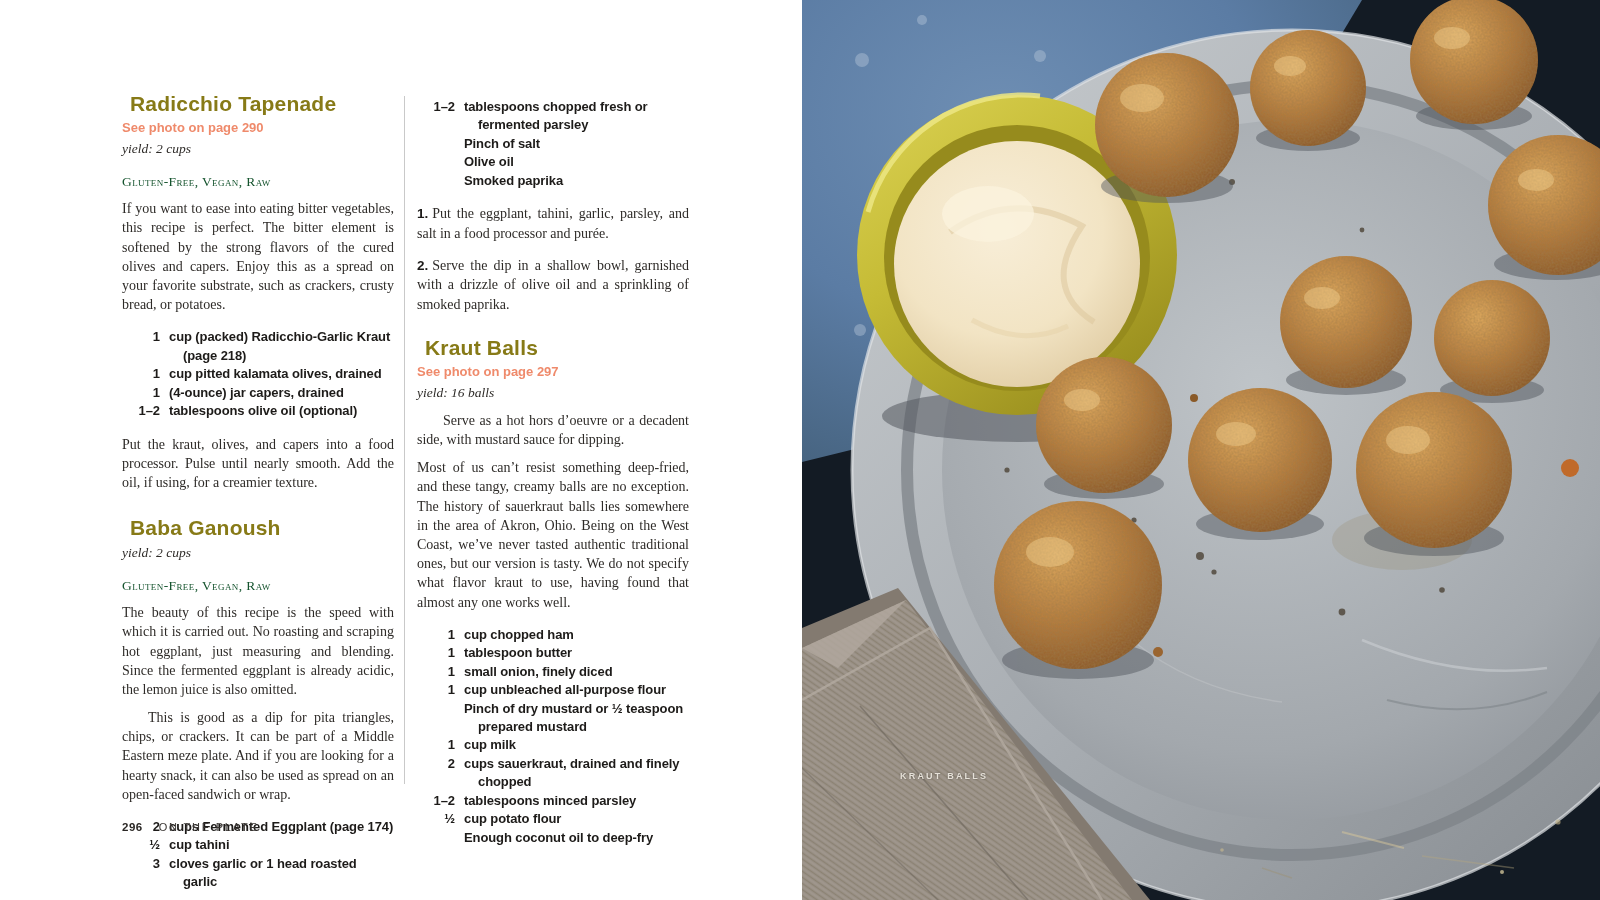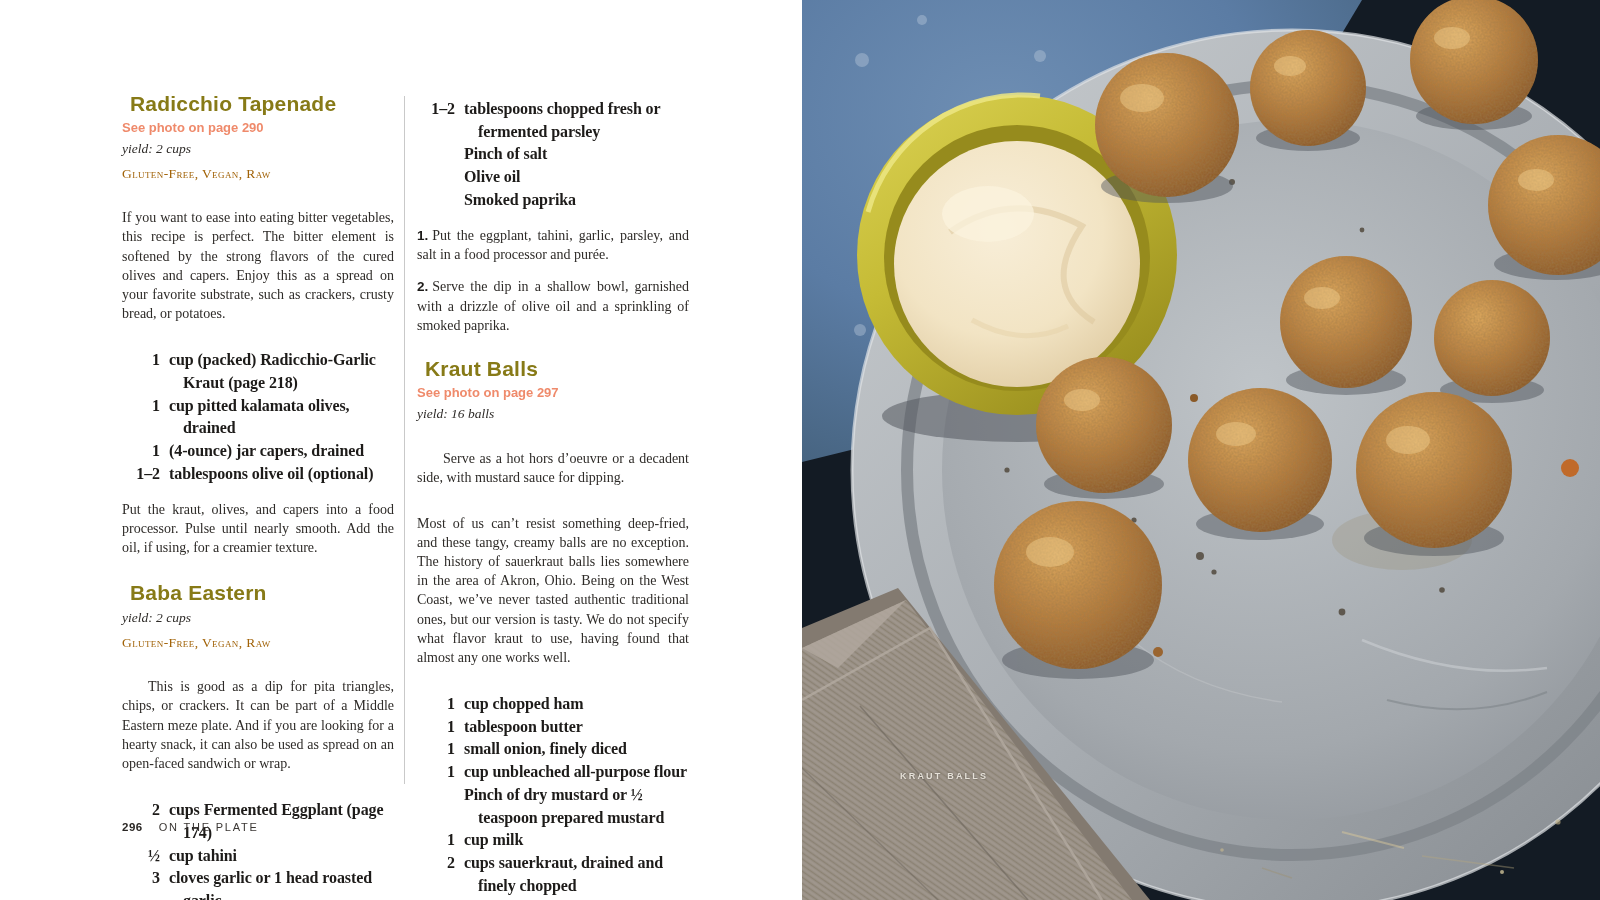--- a/index.html
+++ b/index.html
@@ -8,27 +8,27 @@
   .text-page{position:absolute;left:0;top:0;width:800px;height:900px;background:#fff;}
   .col{position:absolute;top:92px;width:272px;}
   .col1{left:122px;}
   .col2{left:417px;}
   .divider{position:absolute;left:404px;top:96px;width:1px;height:688px;background:#c9c9c9;}
   h2.recipe-title{margin:0 0 4px 8px;font-family:"Liberation Sans",sans-serif;font-weight:700;
        font-size:21px;letter-spacing:.2px;color:#877a17;}
   .photo-ref{font-family:"Liberation Sans",sans-serif;font-weight:700;font-size:13px;
        color:#ef8a6b;margin:0 0 5px 0;}
   .yield{font-style:italic;font-size:13.5px;line-height:1.35;margin:0 0 2px 0;}
-  .tags{font-size:13.5px;font-variant:small-caps;letter-spacing:.4px;margin:8px 0 6px 0;color:#a16207;}
-  p.body{font-size:14px;line-height:1.37;text-align:justify;margin:26px 0;}
+  .tags{font-size:13.5px;font-variant:small-caps;letter-spacing:.4px;margin:16px 0 6px 0;color:#14532d;}
+  p.body{font-size:14px;line-height:1.37;text-align:justify;margin:9px 0;}
   p.tight{margin:6px 0 10px 0;}
   .indent{text-indent:26px;}
   .ingredients{margin:14px 0;padding-left:10px;}
-  .ing-row{display:flex;font-family:Liberation Serif, serif;font-weight:700;
-       font-size:16px;line-height:1.42;color:#1d1b19;letter-spacing:-0.1px;}
+  .ing-row{display:flex;font-family:Liberation Sans, sans-serif;font-weight:700;
+       font-size:13px;line-height:1.42;color:#1d1b19;letter-spacing:-0.1px;}
   .ing-qty{width:28px;flex-shrink:0;text-align:right;padding-right:9px;}
   .ing-text{flex:1;padding-left:14px;text-indent:-14px;}
   .step{font-size:14px;line-height:1.37;text-align:justify;margin:0 0 13px 0;}
   .step-num{font-family:"Liberation Sans",sans-serif;font-weight:700;font-size:13.5px;
        margin-right:4px;color:#1d1b19;}
   section.recipe{margin-bottom:24px;}
   .footer{position:absolute;left:122px;top:821px;font-family:"Liberation Sans",sans-serif;
        font-size:11.5px;color:#2a2724;}
   .footer .pg{font-weight:700;letter-spacing:.5px;}
   .footer .sect{margin-left:16px;letter-spacing:1.8px;font-size:11px;color:#3a3633;}
@@ -65,23 +65,24 @@
         </div>
         <div class="ing-row">
           <span class="ing-qty">1–2</span>
           <span class="ing-text">tablespoons olive oil (optional)</span>
         </div>
       </div>
       <p class="body tight">Put the kraut, olives, and capers into a food processor. Pulse until nearly smooth. Add the oil, if using, for a creamier texture.</p>
     </section>
 
     <section class="recipe">
-      <h2 class="recipe-title">Baba Eastern</h2>
+      <h2 class="recipe-title">Baba Ganoush</h2>
       <div class="yield">yield: 2 cups</div>
       <div class="tags">Gluten-Free, Vegan, Raw</div>
+      <p class="body">The beauty of this recipe is the speed with which it is carried out. No roasting and scraping hot eggplant, just measuring and blending. Since the fermented eggplant is already acidic, the lemon juice is also omitted.</p>
       <p class="body indent">This is good as a dip for pita triangles, chips, or crackers. It can be part of a Middle Eastern meze plate. And if you are looking for a hearty snack, it can also be used as spread on an open-faced sandwich or wrap.</p>
       <div class="ingredients">
         <div class="ing-row">
           <span class="ing-qty">2</span>
           <span class="ing-text">cups Fermented Eggplant (page 174)</span>
         </div>
         <div class="ing-row">
           <span class="ing-qty">½</span>
           <span class="ing-text">cup tahini</span>
         </div>

